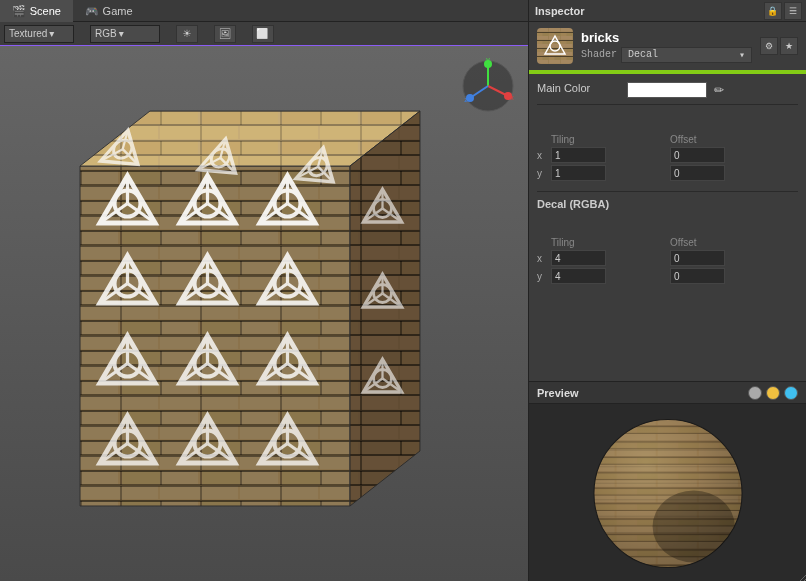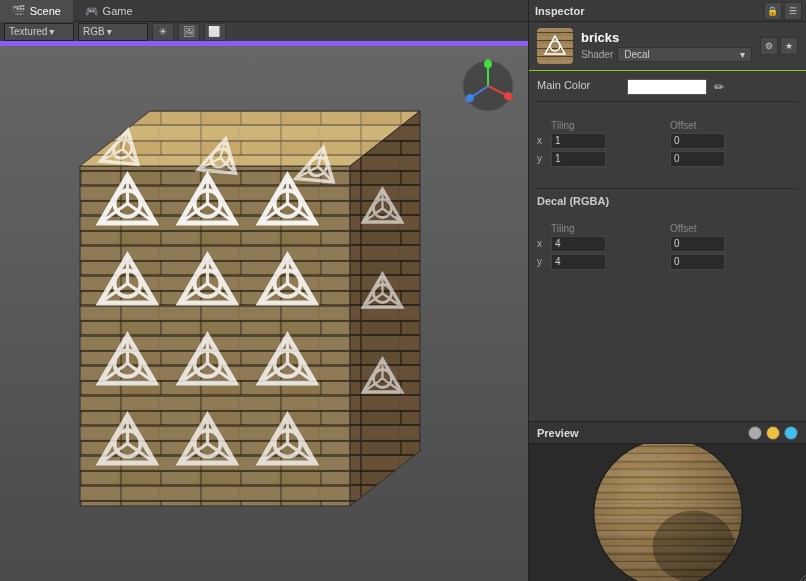--- a/index.html
+++ b/index.html
@@ -52,22 +52,22 @@
       background: #4d4d4d;
       color: #fff;
     }
 
     .toolbar {
       display: flex;
       background: #3d3d3d;
       height: 24px;
       align-items: center;
       padding: 0 4px;
-      gap: 4px;
-      border-bottom: 5px solid #8b5cf6;
+      gap: 16px;
+      border-bottom: 1px solid #8b5cf6;
     }
 
     .toolbar-dropdown {
       background: #4a4a4a;
       border: 1px solid #222;
       color: #ccc;
       font-size: 10px;
       height: 18px;
       padding: 0 4px;
       display: flex;
@@ -133,21 +133,21 @@
       justify-content: space-between;
       border-bottom: 1px solid #222;
       padding-right: 4px;
     }
 
     .inspector-header {
       display: flex;
       align-items: center;
       padding: 6px 8px;
       background: #3c3c3c;
-      border-bottom: 1px solid #84cc16;
+      border-bottom: 4px solid #84cc16;
       gap: 8px;
     }
 
     .material-icon {
       width: 36px;
       height: 36px;
       border-radius: 4px;
       overflow: hidden;
       flex-shrink: 0;
     }
@@ -160,20 +160,21 @@
       font-size: 13px;
       font-weight: bold;
       color: #fff;
     }
 
     .shader-row {
       display: flex;
       align-items: center;
       gap: 4px;
       margin-top: 2px;
+      font-family: Liberation Mono, monospace;
     }
 
     .shader-label {
       font-size: 10px;
       color: #aaa;
     }
 
     .shader-value {
       background: #4a4a4a;
       border: 1px solid #333;
@@ -290,38 +291,38 @@
     }
 
     .texture-with-select {
       display: flex;
       flex-direction: column;
       align-items: center;
     }
 
     .base-rgb-row {
       display: flex;
-      align-items: center;
+      align-items: flex-end;
       margin-bottom: 6px;
       gap: 24px;
     }
 
     .base-rgb-controls {
       flex: 1;
     }
 
     .divider {
       height: 1px;
       background: #2a2a2a;
       margin: 6px 0;
     }
 
     
     .preview-section {
-      height: 160px;
+      height: 200px;
       background: #3c3c3c;
       border-top: 1px solid #222;
       display: flex;
       flex-direction: column;
     }
 
     .preview-header {
       display: flex;
       align-items: center;
       justify-content: space-between;

